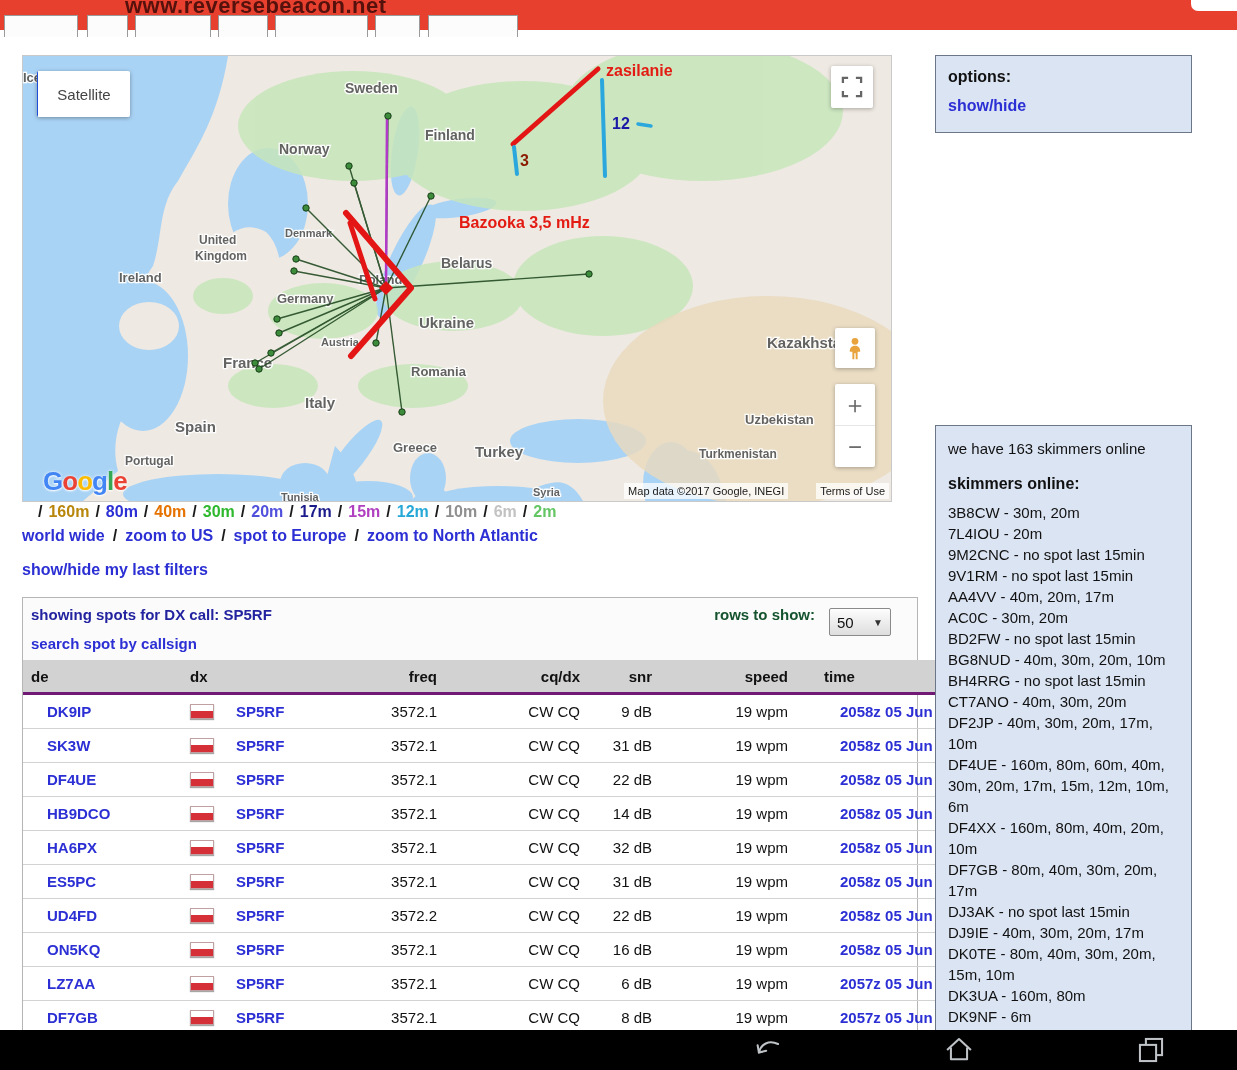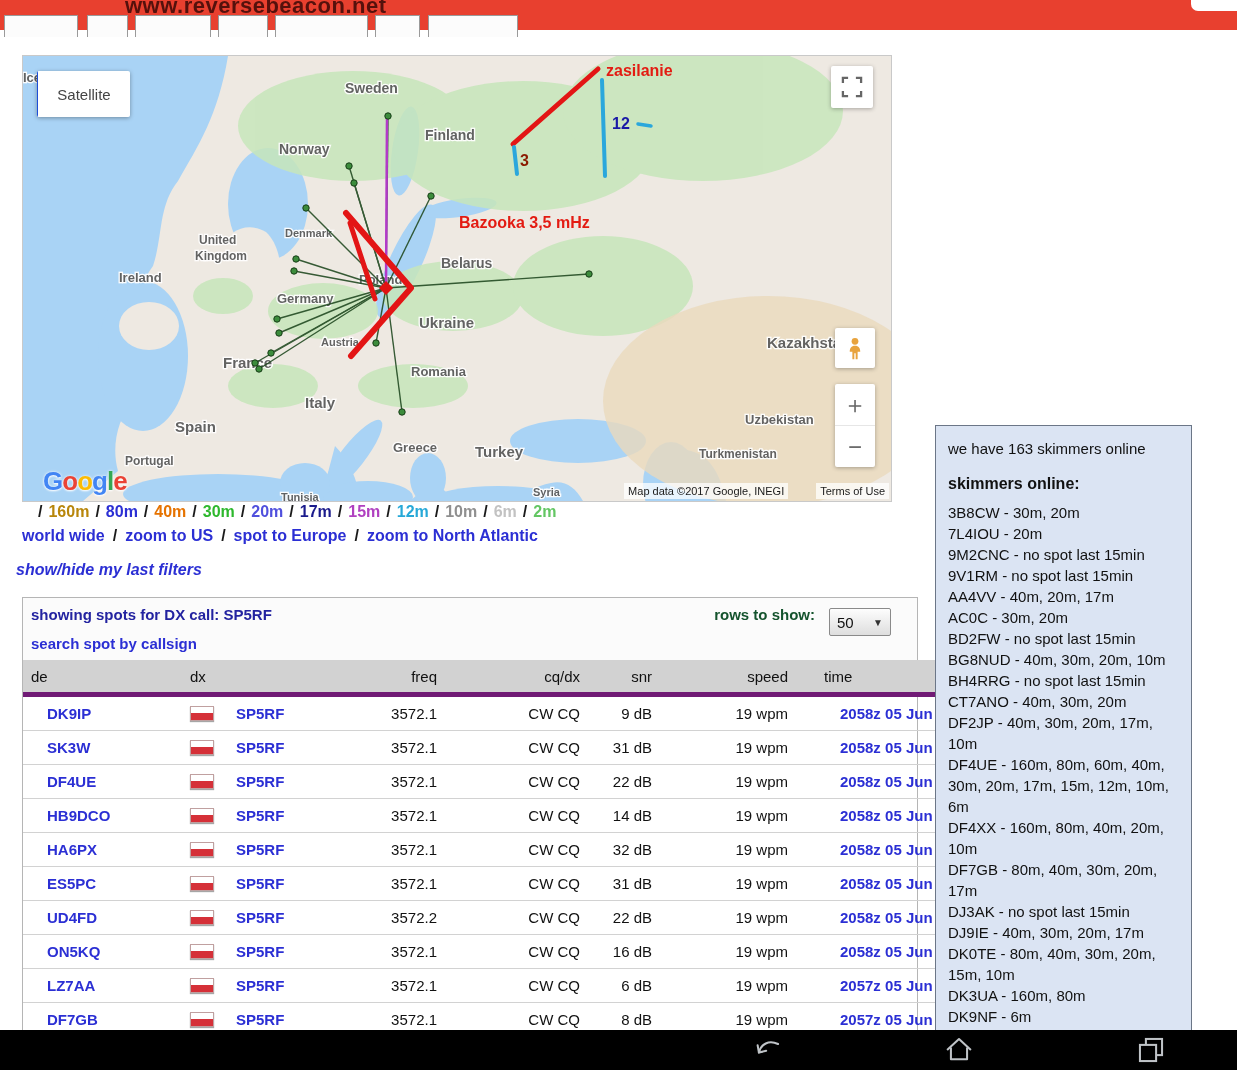--- a/index.html
+++ b/index.html
@@ -41,35 +41,35 @@
   .attrib span{background:rgba(255,255,255,.75);padding:2px 4px;}
   .attrib .terms{cursor:pointer;}
 
   
   .bands{position:absolute;left:32px;top:503px;font-size:16px;font-weight:bold;}
   .bands .bsep{color:#1a1a1a;margin:0 6px;}
   .bands a{text-decoration:none;cursor:pointer;}
   .zoomlinks{position:absolute;left:22px;top:527px;font-size:16px;font-weight:bold;}
   .zoomlinks .zsep{color:#1a1a1a;margin:0 8px;}
   .zoomlinks a{color:#2b2fd4;text-decoration:none;cursor:pointer;}
-  .filters{position:absolute;left:16px;top:561px;font-size:16px;font-weight:bold;font-style:italic;}
+  .filters{position:absolute;left:22px;top:561px;font-size:16px;font-weight:bold;}
   .filters a{color:#2b2fd4;text-decoration:none;cursor:pointer;}
 
   
   .spots{position:absolute;left:22px;top:597px;width:896px;border:1px solid #b5b5b5;box-sizing:border-box;background:#fff;}
   .spots-head{position:relative;height:62px;background:#fbfbfb;}
   .spots-title{position:absolute;left:8px;top:8px;font-size:15px;font-weight:bold;color:#2323a0;}
   .search-link{position:absolute;left:8px;top:37px;font-size:15px;font-weight:bold;color:#2b2fd4;text-decoration:none;cursor:pointer;}
   .rows-label{position:absolute;right:102px;top:8px;font-size:15px;font-weight:bold;color:#14532d;}
   .rows-select{position:absolute;right:26px;top:10px;width:62px;height:28px;box-sizing:border-box;border:1px solid #8a8a8a;
                border-radius:2px;background:linear-gradient(#fdfdfd,#dedede);display:flex;align-items:center;
                justify-content:space-between;padding:0 7px;font-size:15px;cursor:pointer;}
   .rows-select .dd{font-size:10px;color:#333;}
   .spots-table{width:100%;border-collapse:collapse;table-layout:fixed;font-size:15px;}
-  .spots-table th{background:#d2d2d2;height:30px;font-weight:normal;color:#111;border-bottom:5px solid #701a75;}
+  .spots-table th{background:#d2d2d2;height:30px;font-weight:bold;color:#111;border-bottom:3px solid #701a75;}
   .spots-table td{height:31px;border-top:1px solid #d2d2d2;}
   .spots-table tr:first-child td{border-top:none;}
   .spots-table th:nth-child(1),.spots-table td:nth-child(1){width:148px;text-align:left;padding-left:8px;}
   .spots-table th:nth-child(2),.spots-table td:nth-child(2){width:160px;text-align:left;padding-left:10px;}
   .spots-table th:nth-child(3),.spots-table td:nth-child(3){width:85px;text-align:right;padding-right:2px;}
   .spots-table th:nth-child(4),.spots-table td:nth-child(4){width:125px;text-align:right;padding-left:16px;}
   .spots-table th:nth-child(5),.spots-table td:nth-child(5){width:70px;text-align:right;padding-right:0;}
   .spots-table th:nth-child(6),.spots-table td:nth-child(6){width:135px;text-align:right;padding-right:4px;}
   .spots-table th:nth-child(7),.spots-table td:nth-child(7){width:173px;text-align:left;padding-left:32px;}
   .spots-table a{color:#2b2fd4;font-weight:bold;text-decoration:none;cursor:pointer;margin-left:16px;}
@@ -388,20 +388,24 @@
             <td>3572.1</td>
             <td>CW CQ</td>
             <td>8 dB</td>
             <td>19 wpm</td>
             <td><a>2057z 05 Jun</a></td>
           </tr>
         </tbody>
     </table>
   </div>
 
+  <div class="sbox sbox1">
+    <div class="sb-title">options:</div>
+    <a class="sb-link">show/hide</a>
+  </div>
 
 
   <div class="sbox sbox3">
     <div class="skim-count">we have 163 skimmers online</div>
     <div class="skim-title">skimmers online:</div>
     <div>
         <div class="skimmer-item">3B8CW - 30m, 20m</div>
         <div class="skimmer-item">7L4IOU - 20m</div>
         <div class="skimmer-item">9M2CNC - no spot last 15min</div>
         <div class="skimmer-item">9V1RM - no spot last 15min</div>

